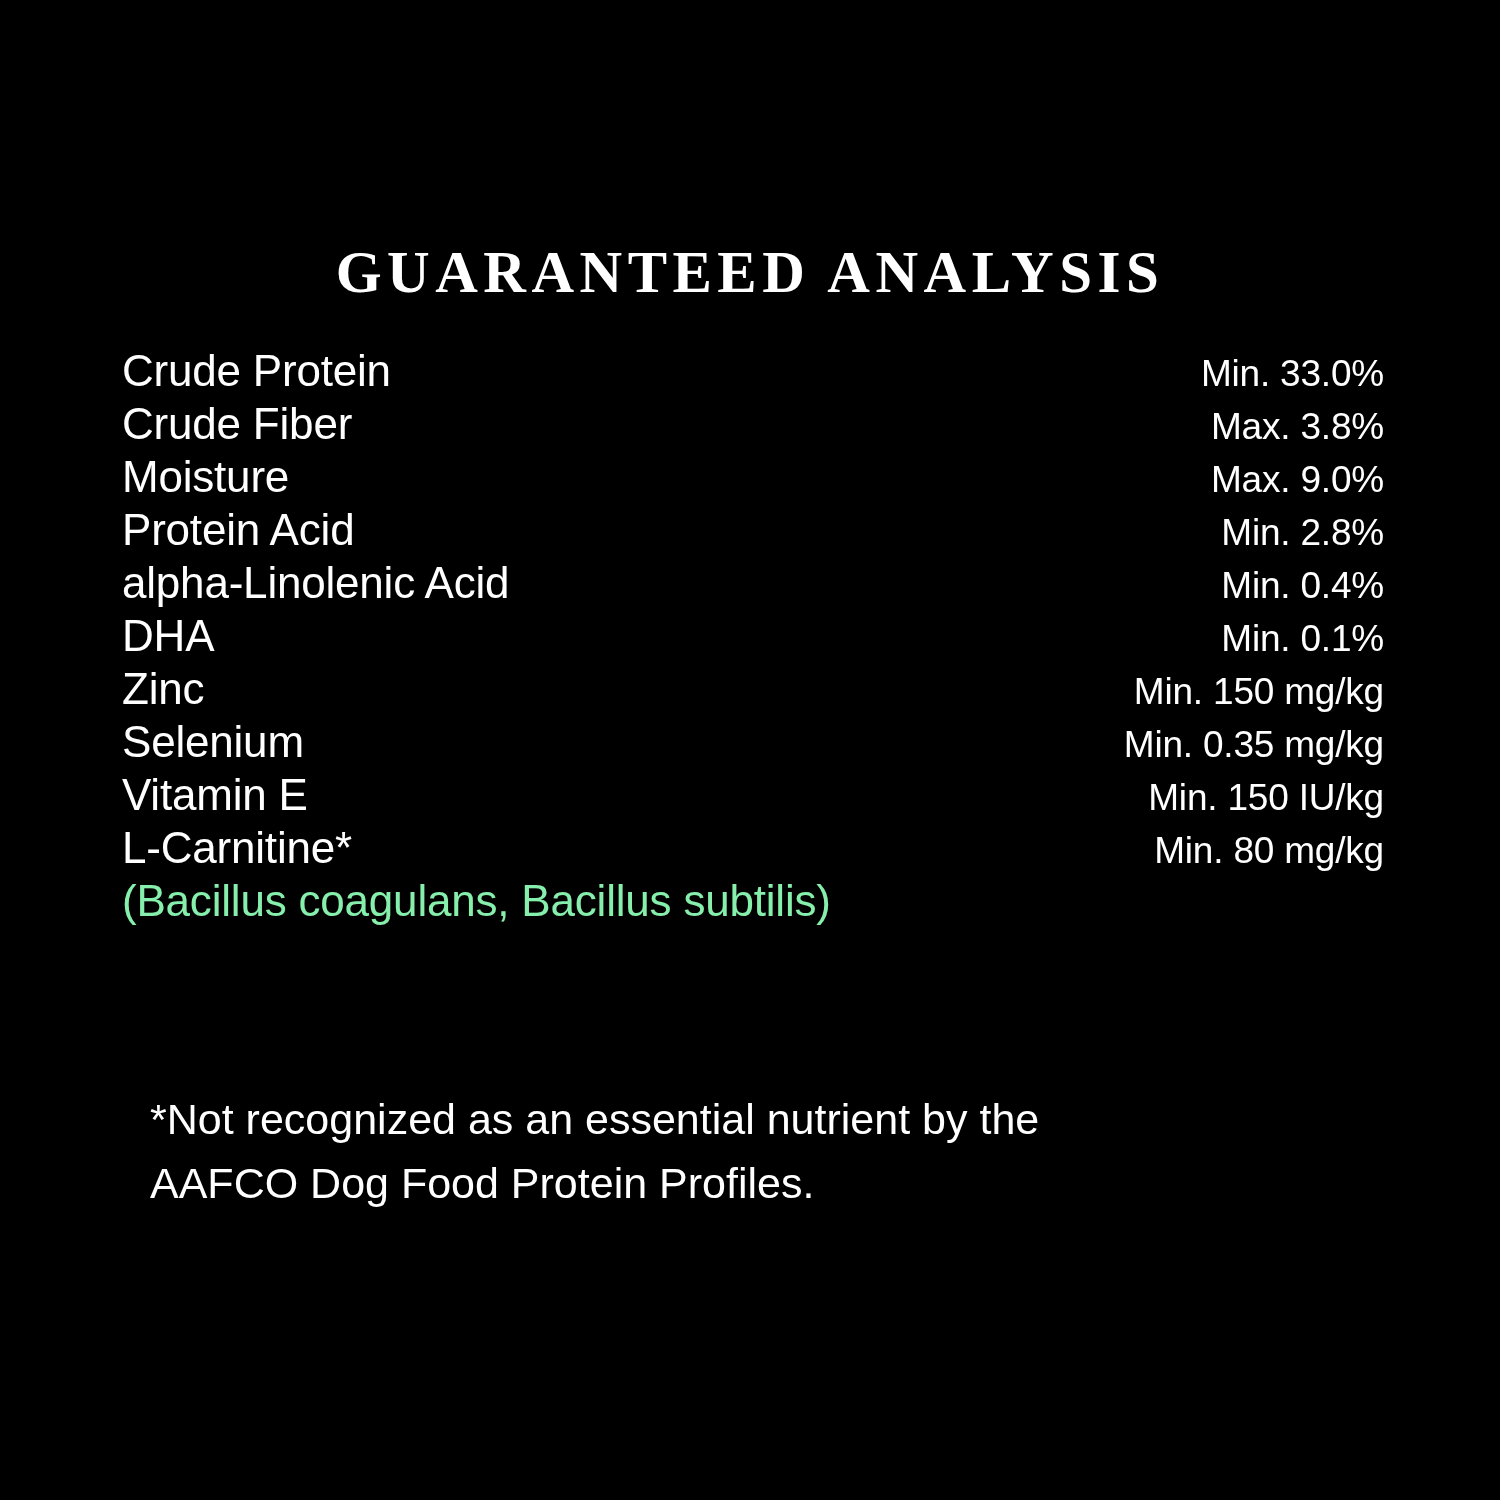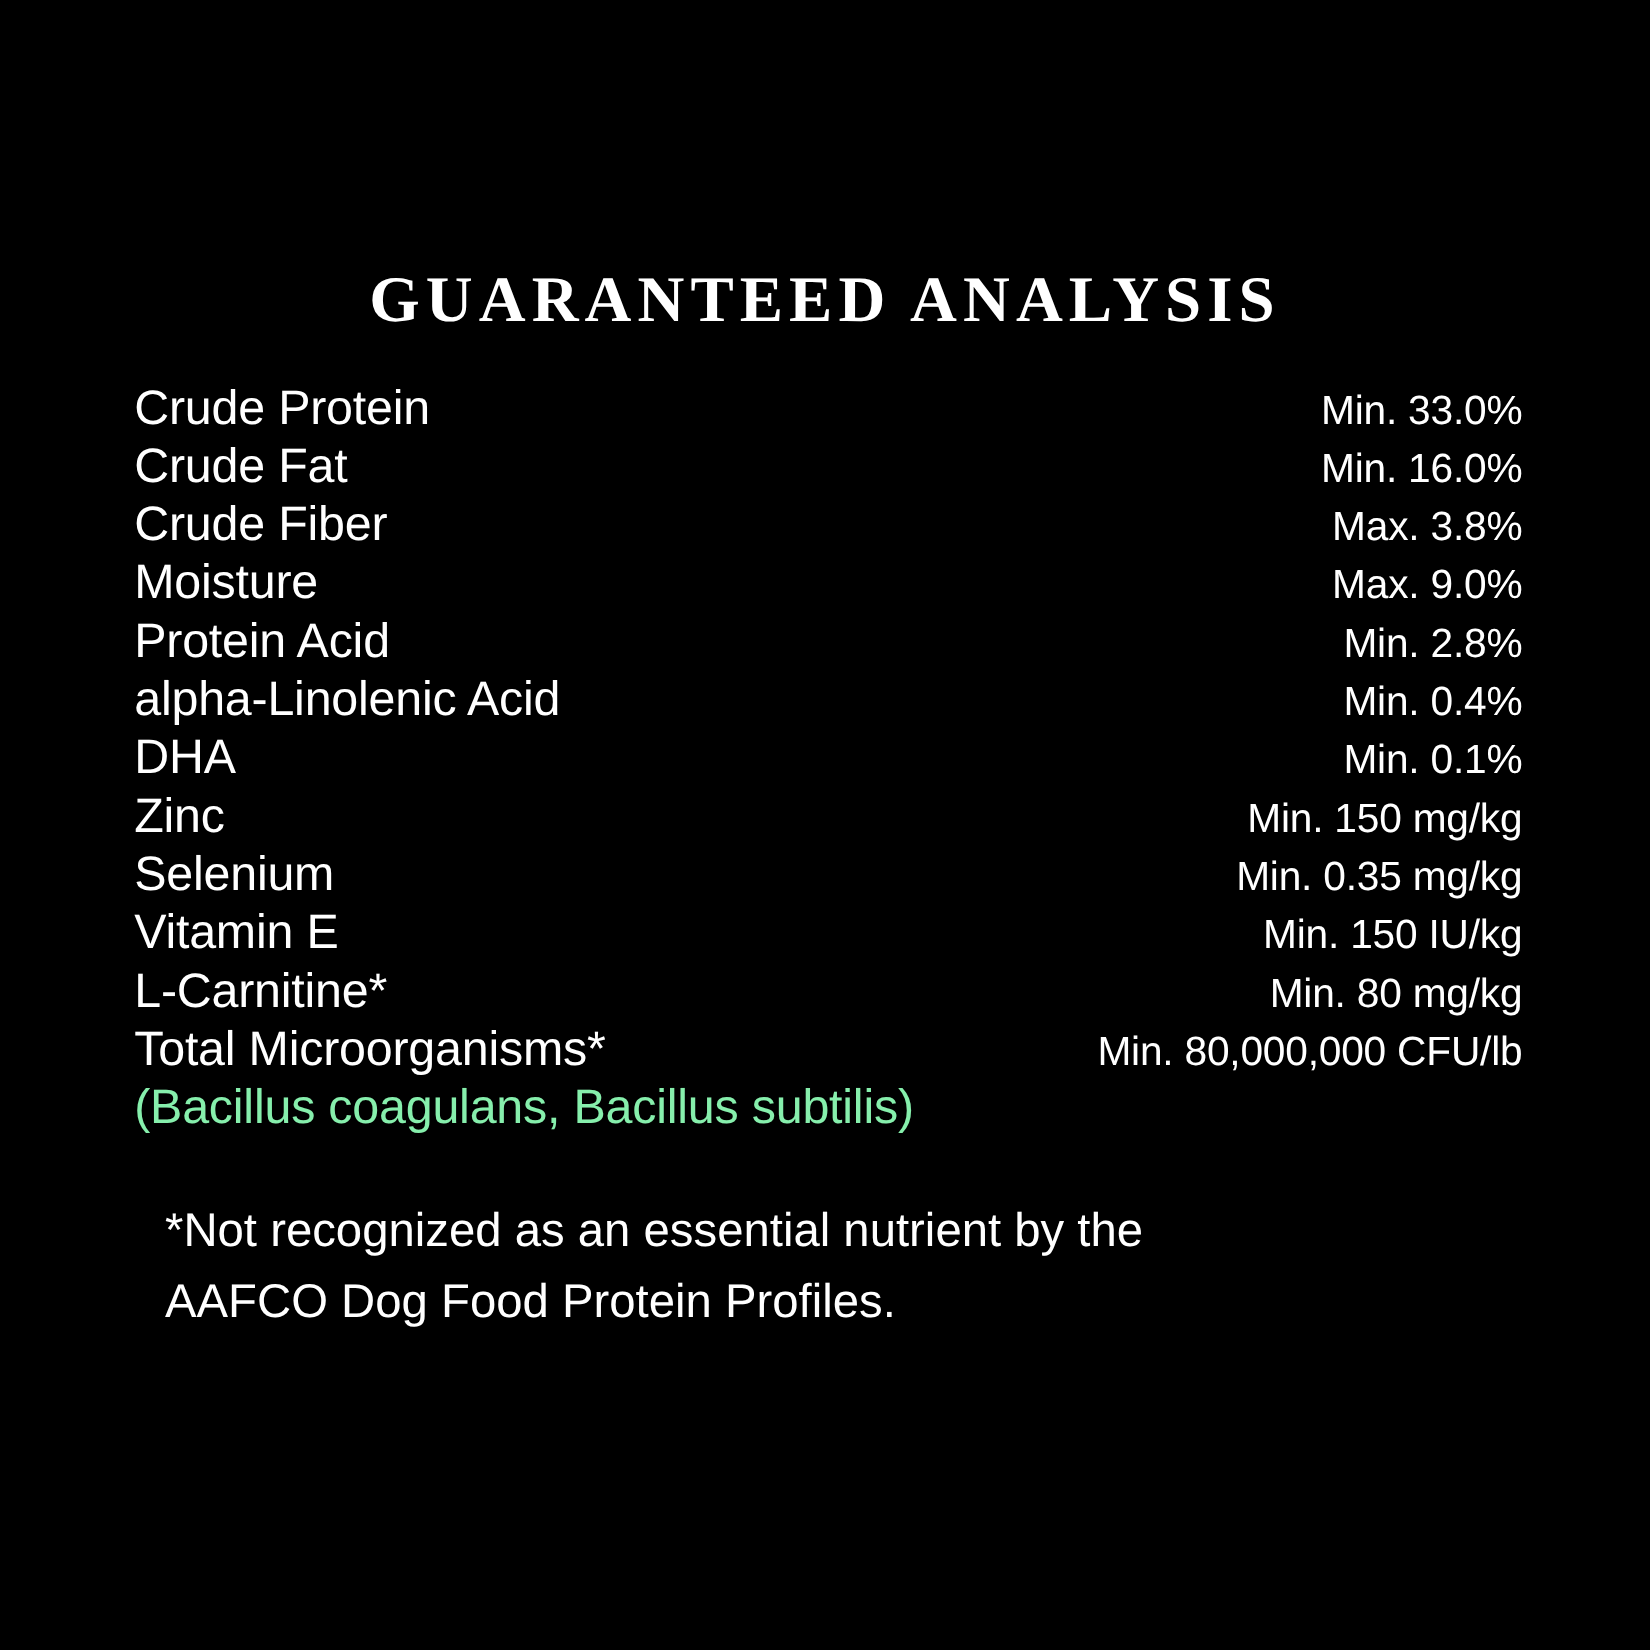--- a/index.html
+++ b/index.html
@@ -90,24 +90,20 @@
 
   <div class="title">GUARANTEED ANALYSIS</div>
 
   <div class="table">
 
     <div class="row">
       <span class="nutrient">Crude Protein</span>
       <span class="amount">Min. 33.0%</span>
     </div>
 
-    <div class="row">
-      <span class="nutrient">Crude Fat</span>
-      <span class="amount">Min. 16.0%</span>
-    </div>
 
     <div class="row">
       <span class="nutrient">Crude Fiber</span>
       <span class="amount">Max. 3.8%</span>
     </div>
 
     <div class="row">
       <span class="nutrient">Moisture</span>
       <span class="amount">Max. 9.0%</span>
     </div>
@@ -140,24 +136,20 @@
     <div class="row">
       <span class="nutrient">Vitamin E</span>
       <span class="amount">Min. 150 IU/kg</span>
     </div>
 
     <div class="row">
       <span class="nutrient">L-Carnitine*</span>
       <span class="amount">Min. 80 mg/kg</span>
     </div>
 
-    <div class="row">
-      <span class="nutrient">Total Microorganisms*</span>
-      <span class="amount">Min. 80,000,000 CFU/lb</span>
-    </div>
 
     <div class="subnote">(Bacillus coagulans, Bacillus subtilis)</div>
 
   </div>
 
   <div class="footnote">
     <div>*Not recognized as an essential nutrient by the</div>
     <div>AAFCO Dog Food Protein Profiles.</div>
   </div>
 

